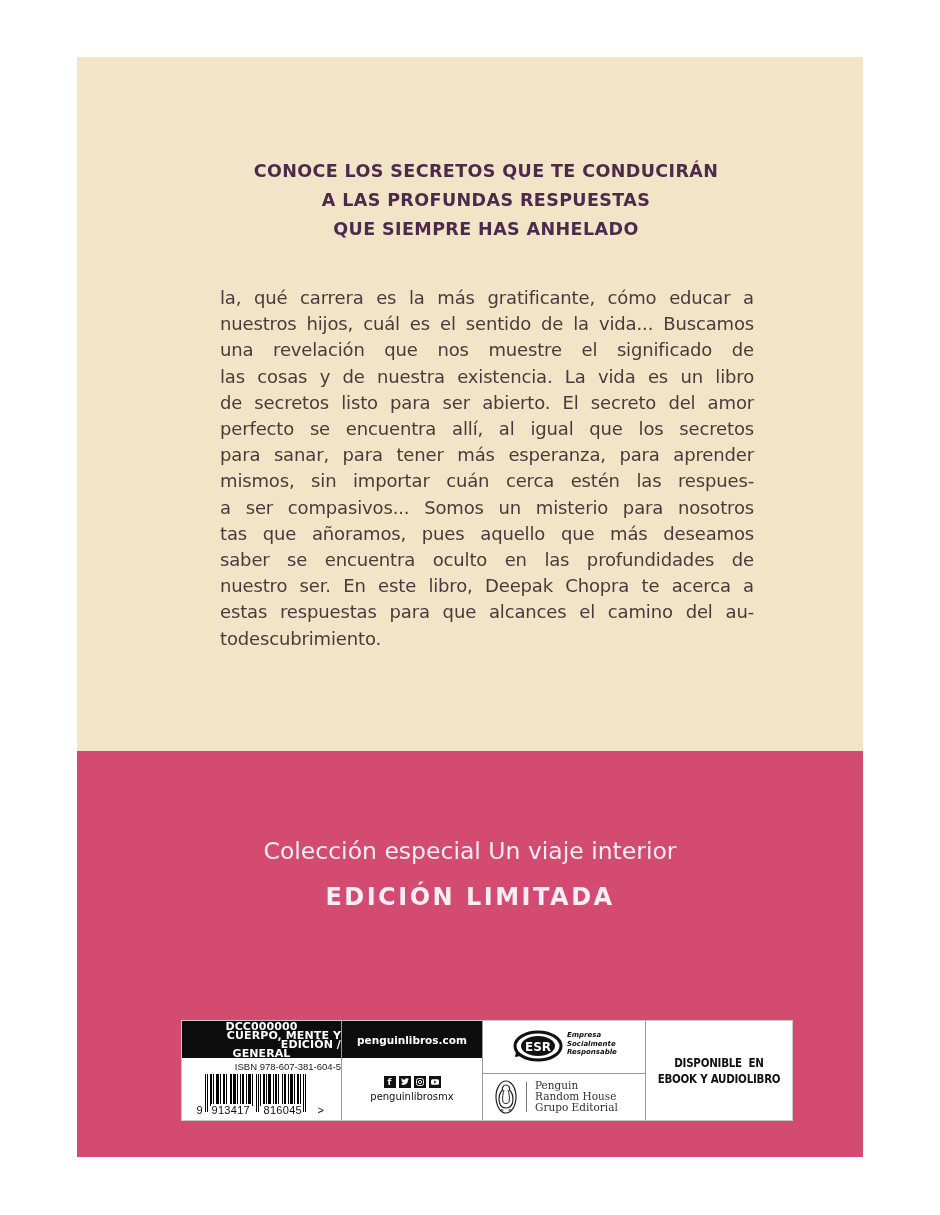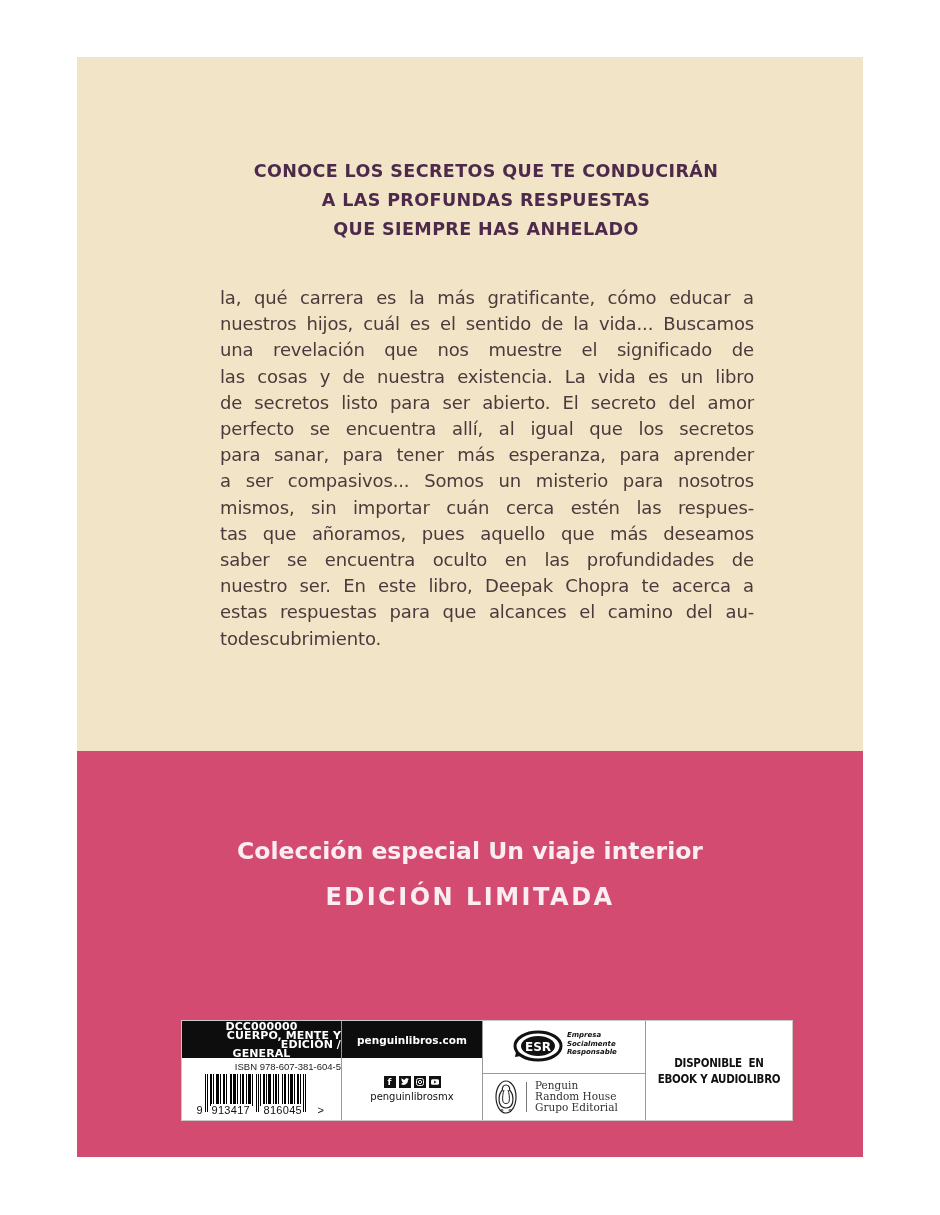--- a/index.html
+++ b/index.html
@@ -5,21 +5,21 @@
   html, body { margin:0; padding:0; }
   body { width:940px; height:1215px; background:#ffffff; position:relative; overflow:hidden; font-family:"DejaVu Sans", sans-serif; }
   .cover { position:absolute; left:77px; top:57px; width:786px; height:1100px; }
   .cream { position:absolute; left:0; top:0; width:786px; height:694px; background:#f2e4c7; }
   .pink { position:absolute; left:0; top:694px; width:786px; height:406px; background:#d44b72; }
   .headline { position:absolute; left:0; top:100px; width:786px; text-align:center; color:#4d2a4b; font-family:"DejaVu Sans", sans-serif; font-weight:bold; font-size:17.5px; letter-spacing:0.4px; line-height:29px; }
   .headline div { white-space:nowrap;padding-left:32px; }
   .body-text { position:absolute; left:143px; top:228px; width:534px; color:#4a3a3c; font-family:"DejaVu Sans", sans-serif; font-size:18px; line-height:26.2px; }
   .body-text div { white-space:nowrap; text-align:justify; text-align-last:justify; letter-spacing:-0.15px; }
   .body-text div.last { text-align-last:left; }
-  .collection { position:absolute; left:0; top:780px; width:786px; text-align:center; color:#fbeef2; font-family:"DejaVu Sans", sans-serif; font-size:23.5px; font-weight:bold; letter-spacing:0px; }
+  .collection { position:absolute; left:0; top:780px; width:786px; text-align:center; color:#fbeef2; font-family:"DejaVu Sans", sans-serif; font-size:23.5px; font-weight:normal; letter-spacing:0px; }
   .edition { position:absolute; left:0; top:826px; width:786px; text-align:center; color:#fbeef2; font-family:"DejaVu Sans", sans-serif; font-size:24px; font-weight:bold; letter-spacing:2.5px; }
   .infobox { position:absolute; left:104px; top:963px; width:612px; height:101px; background:#ffffff; border:1px solid #c9c9c9; box-sizing:border-box; display:flex; }
   .col { position:relative; height:100%; box-sizing:border-box; }
   .col1 { width:160px; border-right:1px solid #9a9a9a; }
   .col2 { width:141px; border-right:1px solid #9a9a9a; }
   .col3 { width:163px; border-right:1px solid #9a9a9a; }
   .col4 { flex:1; }
   .blackbar { background:#0d0d0d; color:#ffffff; }
   .cat { height:37px; display:flex; flex-direction:column; align-items:center; justify-content:center; font-family:"DejaVu Sans", sans-serif; font-weight:bold; font-size:11px; line-height:9px; text-align:right; letter-spacing:0.1px; }
   .isbn { font-family:"Liberation Sans", sans-serif; font-size:9.5px; text-align:right; margin-top:3px; color:#222; }
@@ -58,22 +58,22 @@
     </div>
 
     <div class="body-text">
       <div>la, qué carrera es la más gratificante, cómo educar a</div>
       <div>nuestros hijos, cuál es el sentido de la vida... Buscamos</div>
       <div>una revelación que nos muestre el significado de</div>
       <div>las cosas y de nuestra existencia. La vida es un libro</div>
       <div>de secretos listo para ser abierto. El secreto del amor</div>
       <div>perfecto se encuentra allí, al igual que los secretos</div>
       <div>para sanar, para tener más esperanza, para aprender</div>
+      <div>mismos, sin importar cuán cerca estén las respues-</div>
       <div>a ser compasivos... Somos un misterio para nosotros</div>
-      <div>mismos, sin importar cuán cerca estén las respues-</div>
       <div>tas que añoramos, pues aquello que más deseamos</div>
       <div>saber se encuentra oculto en las profundidades de</div>
       <div>nuestro ser. En este libro, Deepak Chopra te acerca a</div>
       <div>estas respuestas para que alcances el camino del au-</div>
       <div class="last">todescubrimiento.</div>
     </div>
   </div>
 
   <div class="pink"></div>
 

